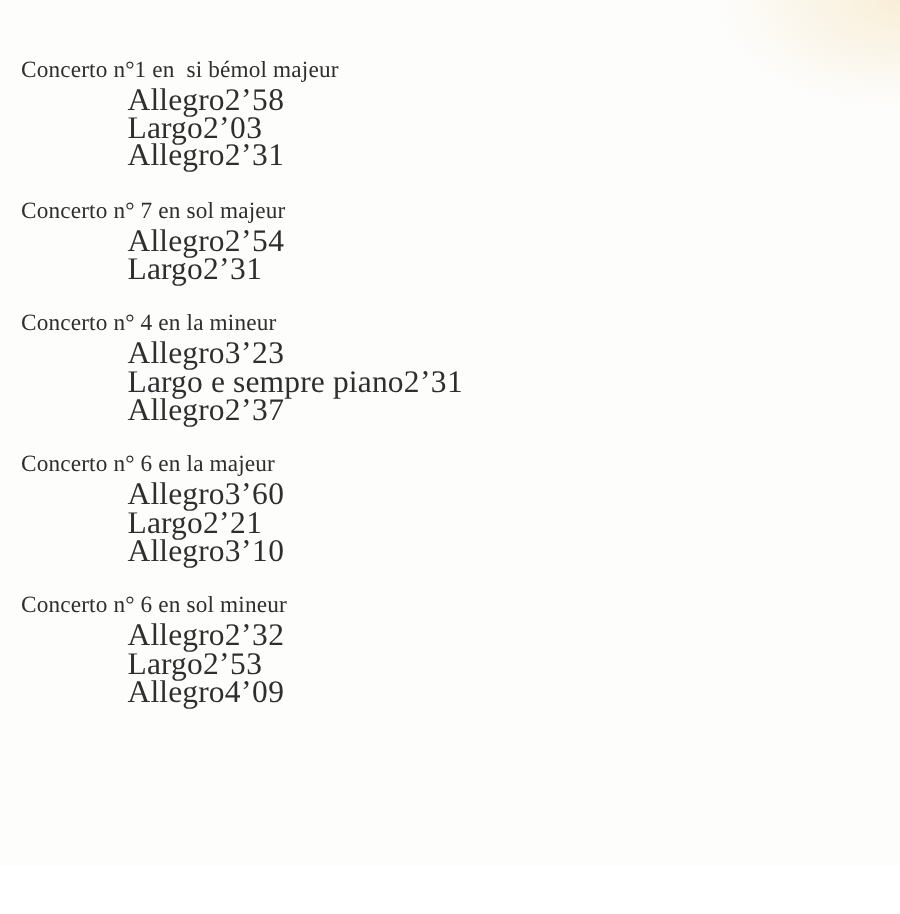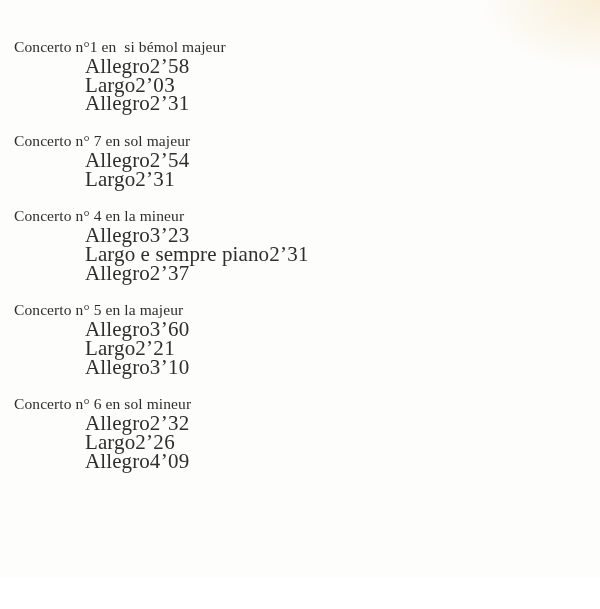--- a/index.html
+++ b/index.html
@@ -116,21 +116,21 @@
         <span class="movement-name">Largo e sempre piano</span>
         <span class="movement-duration">2’31</span>
       </div>
       <div class="movement-row">
         <span class="movement-name">Allegro</span>
         <span class="movement-duration">2’37</span>
       </div>
     </div>
 
     <div class="section">
-      <div class="section-title">Concerto n° 5 en la majeur</div>
+      <div class="section-title">Concerto n° 6 en la majeur</div>
       <div class="movement-row">
         <span class="movement-name">Allegro</span>
         <span class="movement-duration">3’60</span>
       </div>
       <div class="movement-row">
         <span class="movement-name">Largo</span>
         <span class="movement-duration">2’21</span>
       </div>
       <div class="movement-row">
         <span class="movement-name">Allegro</span>
@@ -139,21 +139,21 @@
     </div>
 
     <div class="section">
       <div class="section-title">Concerto n° 6 en sol mineur</div>
       <div class="movement-row">
         <span class="movement-name">Allegro</span>
         <span class="movement-duration">2’32</span>
       </div>
       <div class="movement-row">
         <span class="movement-name">Largo</span>
-        <span class="movement-duration">2’26</span>
+        <span class="movement-duration">2’53</span>
       </div>
       <div class="movement-row">
         <span class="movement-name">Allegro</span>
         <span class="movement-duration">4’09</span>
       </div>
     </div>
 
   </div>
 
   <div class="footer-rule left"></div>

